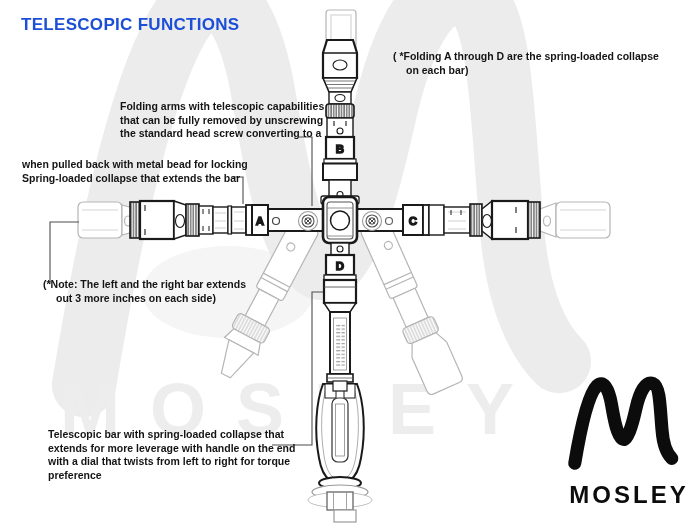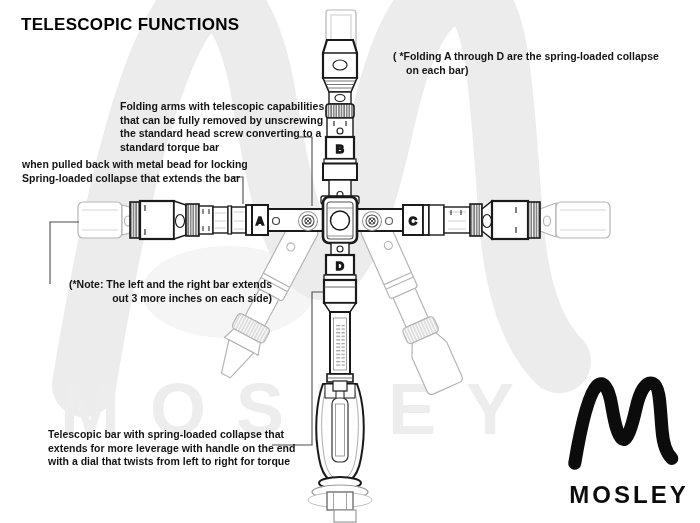--- a/index.html
+++ b/index.html
@@ -1,20 +1,20 @@
 <!DOCTYPE html>
 <html><head>
 <meta charset="utf-8">
 <style>
   html,body{margin:0;padding:0;background:#888;}
   .stage{position:relative;width:700px;height:523px;background:#fff;overflow:hidden;
          font-family:"Liberation Sans",sans-serif;}
   .stage svg{position:absolute;left:0;top:0;}
   .page-title{position:absolute;left:21px;top:15px;font:700 17px/20px "Liberation Sans",sans-serif;
-              color:#000000;letter-spacing:.3px;}
+              color:#1d4ed8;letter-spacing:.3px;}
   .ann{position:absolute;font:700 10.5px/13.6px "Liberation Sans",sans-serif;color:#141414;}
   .ann .indent{padding-left:13px;}
   svg text{font-family:"Liberation Sans",sans-serif;font-weight:700;}
   .part-label{font-size:11.5px;fill:#111;}
 </style>
 </head>
 <body>
 
 <div class="stage">
 
@@ -223,32 +223,32 @@
 
   <div class="ann" style="left:393px;top:50px;">
     <div>( *Folding A through D are the spring-loaded collapse</div>
     <div class="indent">on each bar)</div>
   </div>
 
   <div class="ann" style="left:120px;top:100px;">
     <div>Folding arms with telescopic capabilities</div>
     <div>that can be fully removed by unscrewing</div>
     <div>the standard head screw converting to a</div>
-    <div>standard torque bar</div>
   </div>
 
   <div class="ann" style="left:22px;top:158px;">
     <div>when pulled back with metal bead for locking</div>
     <div>Spring-loaded collapse that extends the bar</div>
   </div>
 
-  <div class="ann" style="left:69px;top:278px;text-align:right;">
+  <div class="ann" style="left:43px;top:278px;">
     <div>(*Note: The left and the right bar extends</div>
     <div class="indent">out 3 more inches on each side)</div>
   </div>
 
   <div class="ann" style="left:48px;top:428px;">
     <div>Telescopic bar with spring-loaded collapse that</div>
     <div>extends for more leverage with handle on the end</div>
     <div>with a dial that twists from left to right for torque</div>
+    <div>preference</div>
   </div>
 
 </div>
 
 </body></html>

